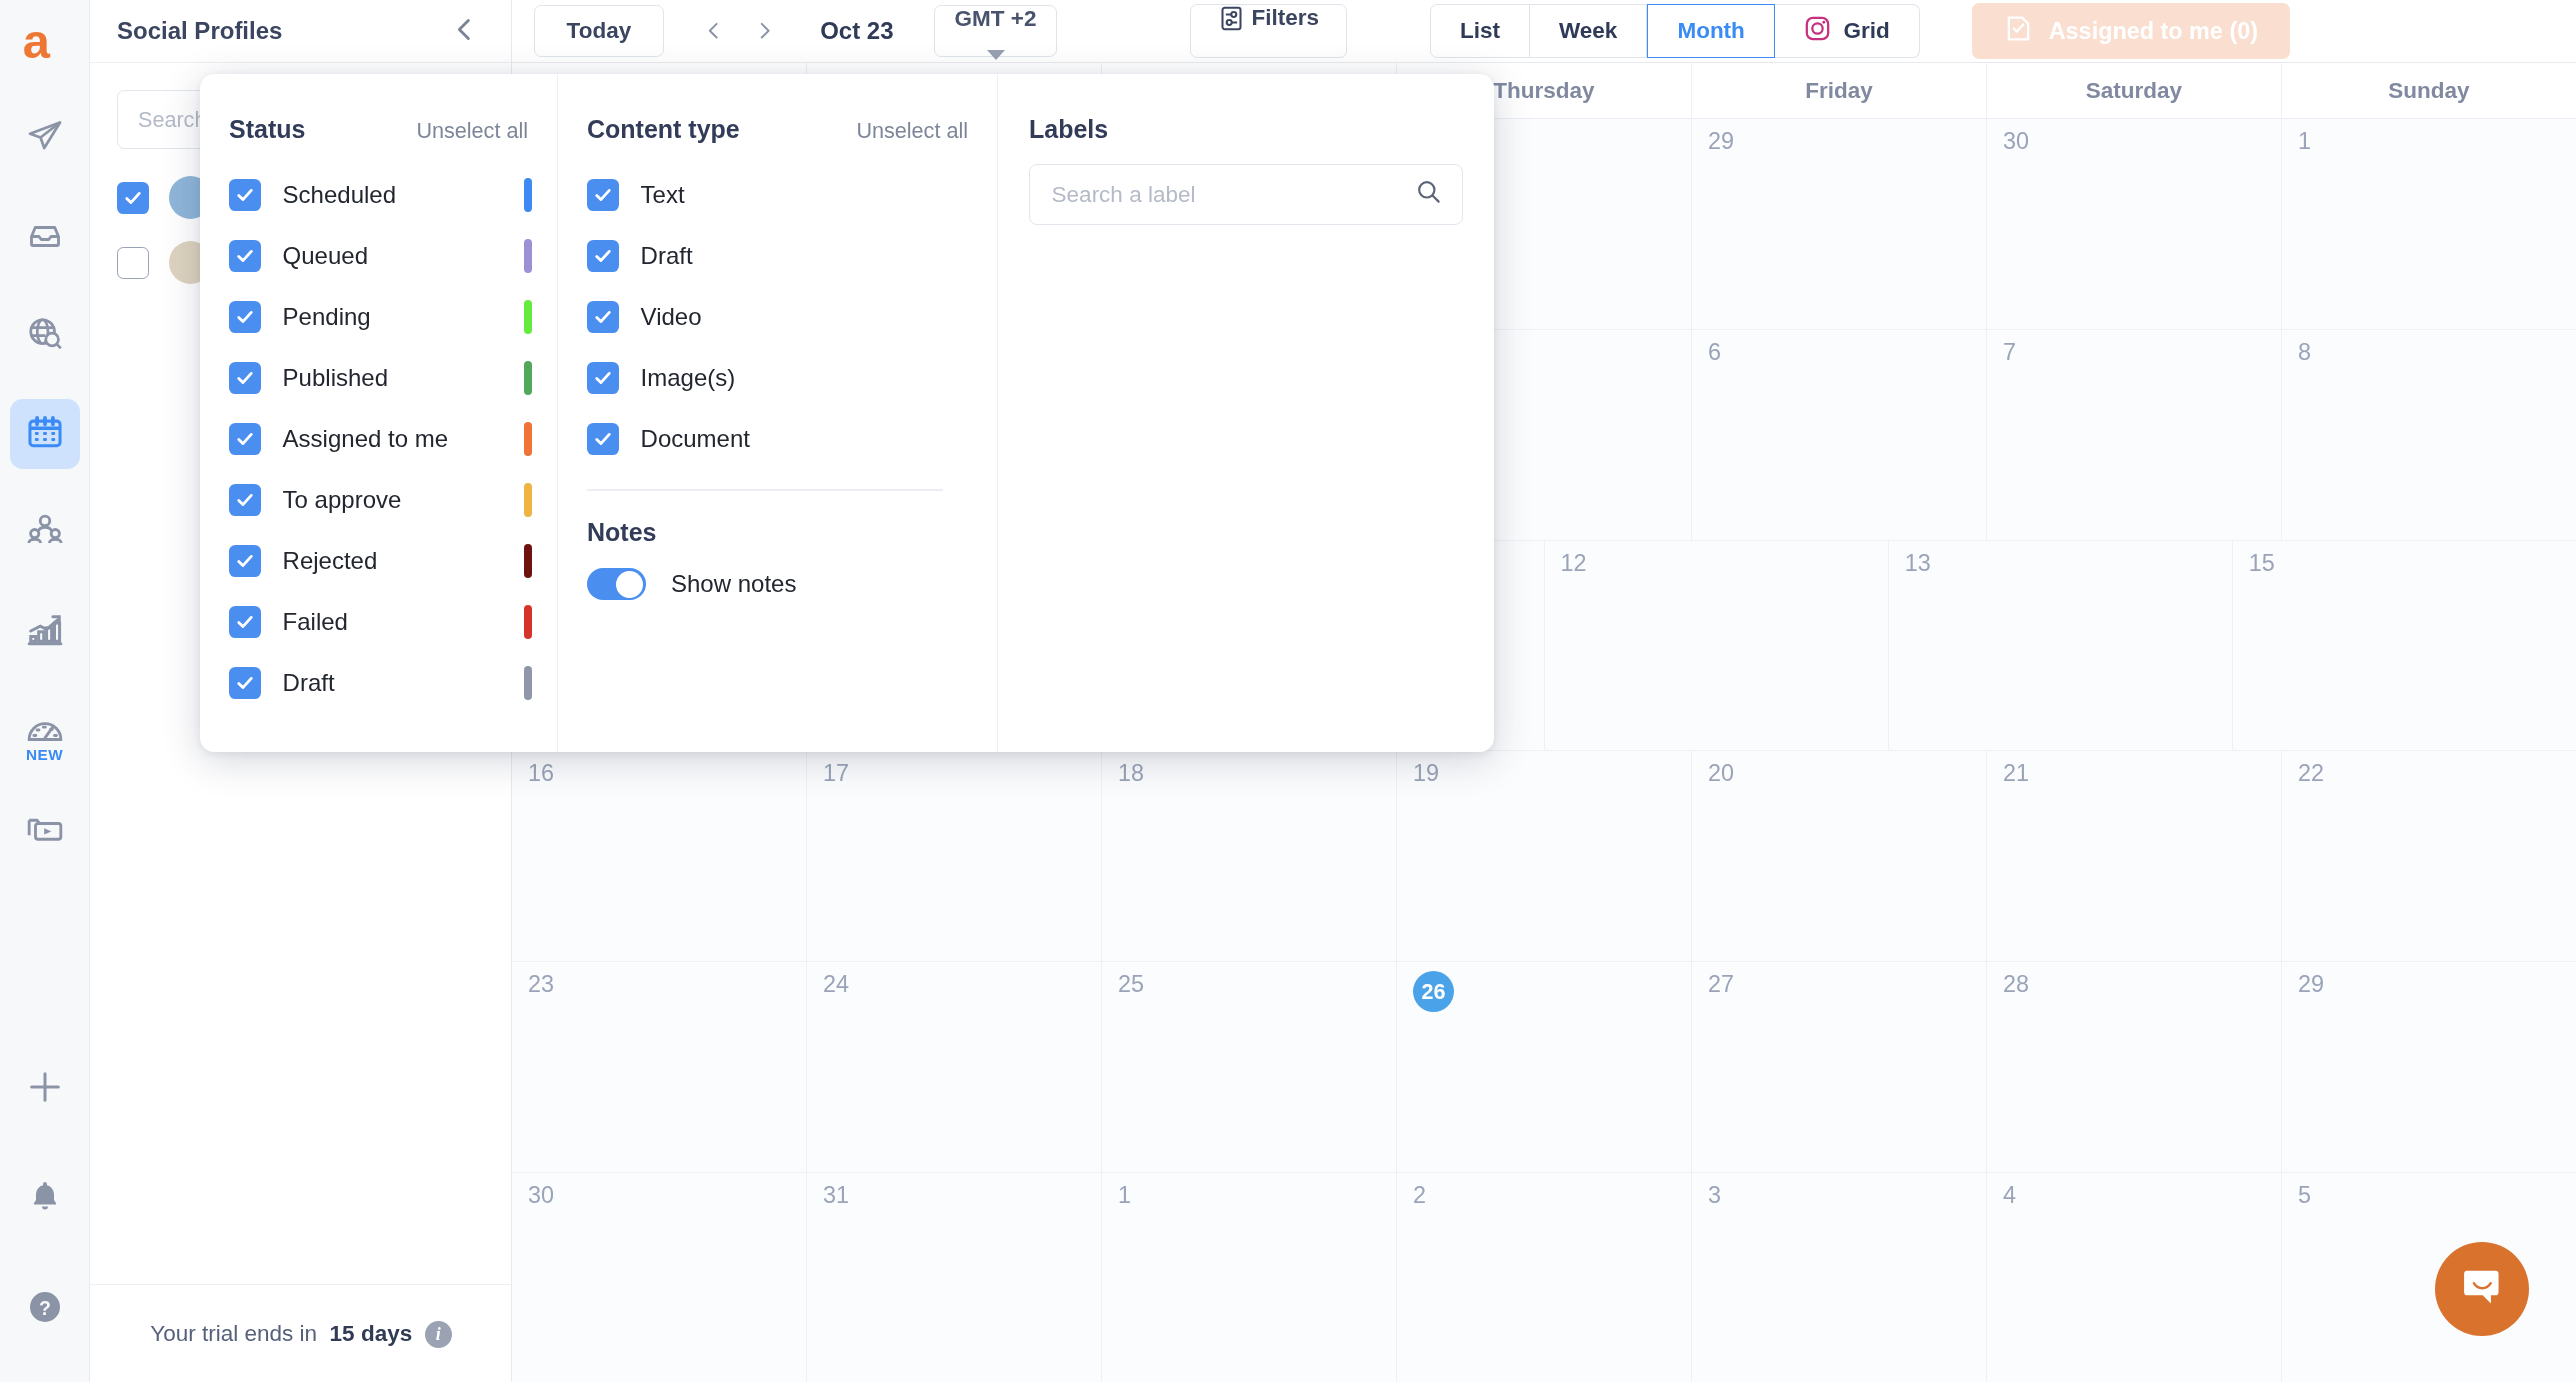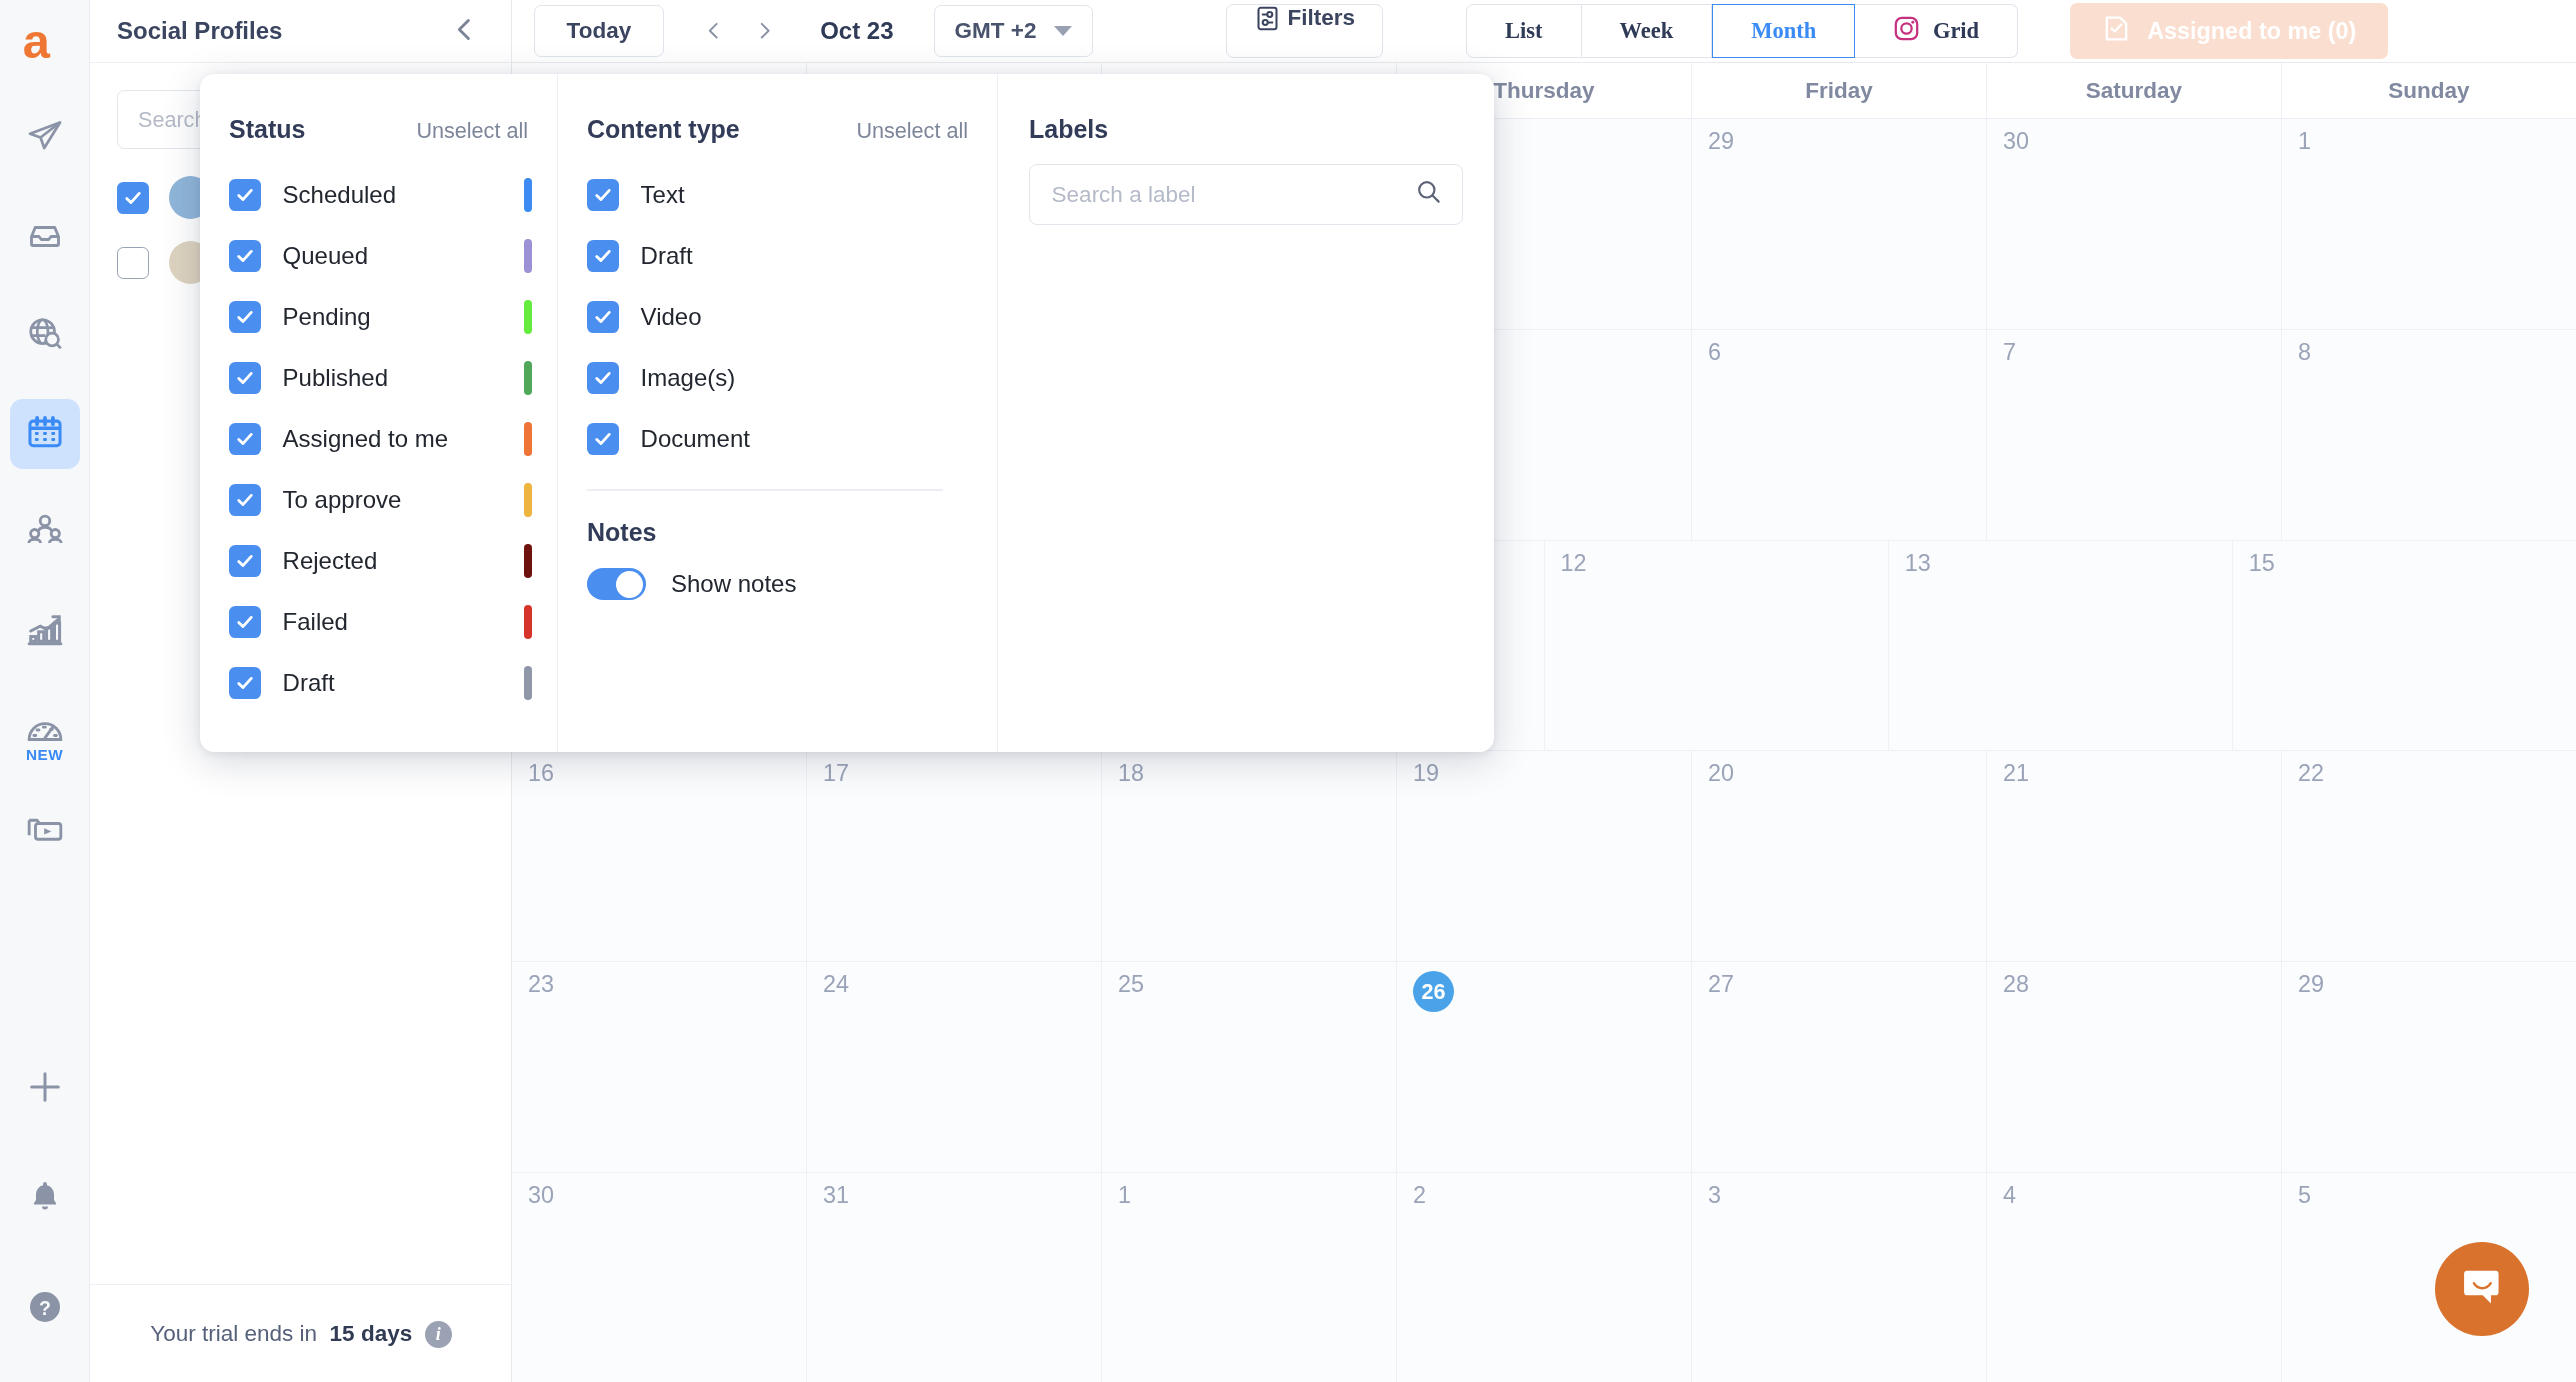--- a/index.html
+++ b/index.html
@@ -106,35 +106,35 @@
     font-weight: bold;
   }
   .today-btn { height: 52px; padding: 0 32px; font-size: 22.5px; }
   .navarrows { display: flex; align-items: center; gap: 20px; margin-left: 34px; }
   .navarrow { color: #8b93a7; width: 31px; height: 31px; display:flex; align-items:center; justify-content:center;}
   .datelabel { font-size: 24px; font-weight: bold; color: #2f3a57; margin-left: 40px; }
   .tzbox {
     margin-left: 40px; height: 52px; padding: 0 20px;
     border: 0.9px solid #dfe3ea; border-radius: 7.2px;
     display: flex; align-items: center; gap: 18px;
-    font-size: 22.5px; color: #49536d; font-weight: bold;
+    font-size: 22.5px; color: #49536d; font-weight: bold; flex-direction: column;
   }
   .caret { width: 0; height: 0; border-left: 9px solid transparent; border-right: 9px solid transparent; border-top: 10px solid #98a0b2; }
   .filters-btn {
     margin-left: 133px; height: 54px; padding: 0 27px;
     display: flex; align-items: flex-start; gap: 6px; font-size: 22.5px;
   }
   .viewgroup { margin-left: 83px; display: flex; }
   .viewbtn {
-    height: 54px; padding: 0 38px;
+    height: 54px; padding: 0 29px;
     border: 0.9px solid #dfe3ea; border-left: none;
     background: #fff; color: #2f3a57;
     font-size: 22.5px; font-weight: bold;
     display: flex; align-items: center; gap: 12.6px;
-    font-family: Liberation Serif, serif;
+    font-family: Liberation Sans, sans-serif;
   }
   .viewbtn:first-child { border-left: 0.9px solid #dfe3ea; border-radius: 7.2px 0 0 7.2px; }
   .viewbtn:last-child { border-radius: 0 7.2px 7.2px 0; }
   .viewbtn.sel { border: 1.8px solid #3a8bf5; color: #3a8bf5; }
   .assigned-btn {
     margin-left: 52px; height: 56px; padding: 0 32px;
     background: #fadfd1; border: none; border-radius: 7.2px;
     color: #ffffff; font-size: 23.4px; font-weight: bold;
     display: flex; align-items: center; gap: 16px;
     font-family: "Liberation Sans", sans-serif;

